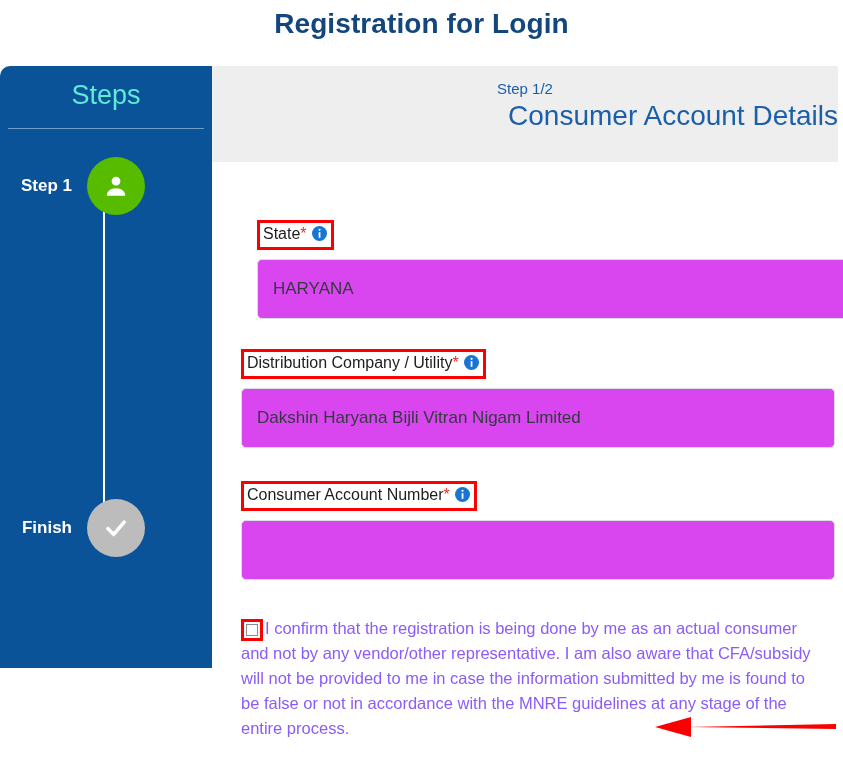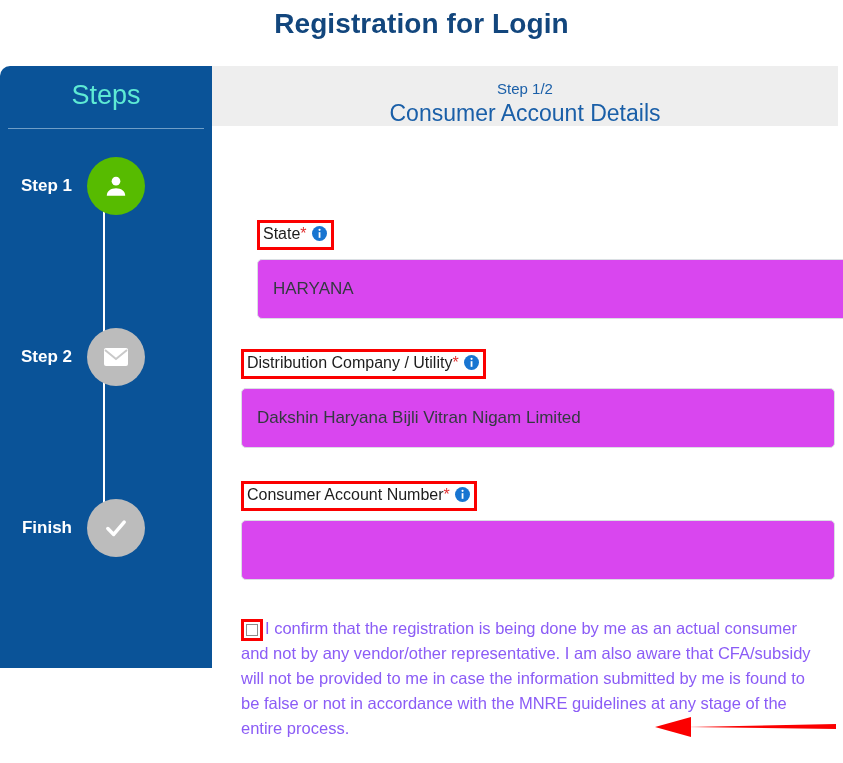--- a/index.html
+++ b/index.html
@@ -110,41 +110,41 @@
     top: 66px;
     width: 631px;
     height: 697px;
     background: #ffffff;
   }
   .content-header {
     position: absolute;
     left: 0;
     top: 0;
     width: 626px;
-    height: 60px;
+    height: 96px;
     background: #eeeeee;
     text-decoration: underline;
   }
   .step-counter {
     position: absolute;
     left: 0;
     top: 14px;
     width: 626px;
     text-align: center;
     color: #1a5fa8;
     font-size: 15px;
   }
   .content-subtitle {
     position: absolute;
     left: 0;
     top: 34px;
     width: 626px;
-    text-align: center;
+    text-align: right;
     color: #1a5fa8;
-    font-size: 23px;
+    font-size: 28px;
   }
 
   .form-area {
     position: absolute;
     left: 0;
     top: 76px;
     width: 631px;
   }
 
   .field { position: relative; margin: 0; }
@@ -250,31 +250,20 @@
       <div class="step-circle done">
         <span>
           <svg width="26" height="26" viewBox="0 0 24 24" fill="#ffffff">
             <circle cx="12" cy="7.5" r="4"></circle>
             <path d="M3.5 21c0-4.5 3.9-7 8.5-7s8.5 2.5 8.5 7z"></path>
           </svg>
         </span>
       </div>
     </div>
 
-    <div class="step-row s2">
-      <div class="step-label">Step 2</div>
-      <div class="step-circle idle">
-        <span>
-          <svg width="26" height="22" viewBox="0 0 26 20">
-            <rect x="1" y="1" width="24" height="18" rx="2" fill="#ffffff"></rect>
-            <path d="M2 3 L13 12 L24 3" fill="none" stroke="#c9c9c9" stroke-width="2"></path>
-          </svg>
-        </span>
-      </div>
-    </div>
 
     <div class="step-row s3">
       <div class="step-label">Finish</div>
       <div class="step-circle idle">
         <span>
           <svg width="28" height="28" viewBox="0 0 24 24" fill="none" stroke="#ffffff" stroke-width="3" stroke-linecap="round" stroke-linejoin="round">
             <path d="M5 12.5 L10 17.5 L19 7"></path>
           </svg>
         </span>
       </div>

